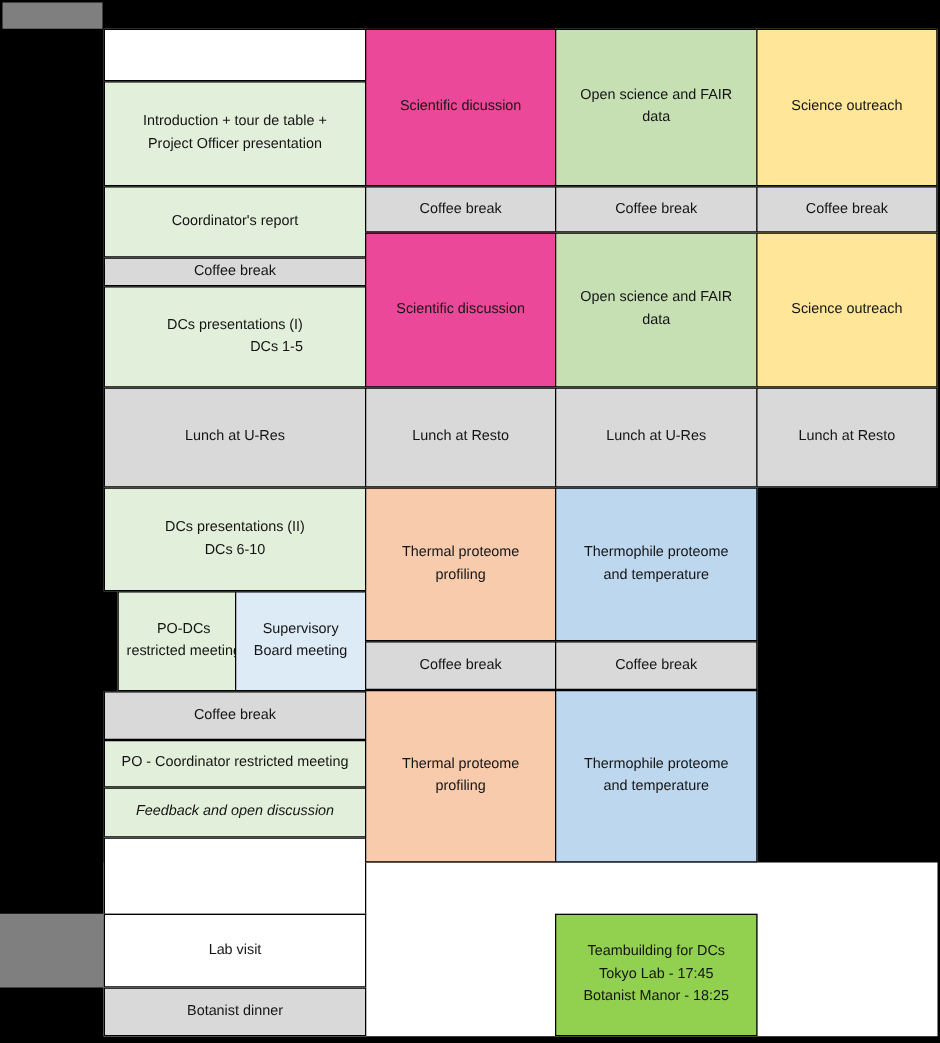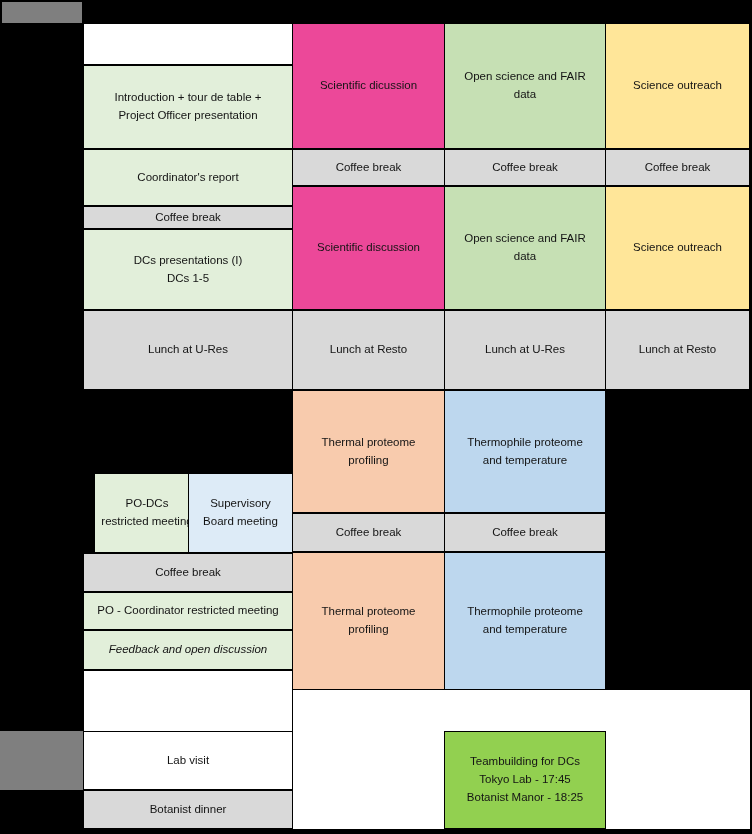--- a/index.html
+++ b/index.html
@@ -39,25 +39,27 @@
 
   <div class="cell bg-white" style="left:83px;top:23px;width:210px;height:42px;"></div>
 
   <div class="cell bg-lgreen" style="left:83px;top:65px;width:210px;height:84px;">Introduction + tour de table +
 Project Officer presentation</div>
 
   <div class="cell bg-lgreen" style="left:83px;top:149px;width:210px;height:57px;">Coordinator's report</div>
 
   <div class="cell bg-gray" style="left:83px;top:206px;width:210px;height:23px;">Coffee break</div>
 
-  <div class="cell bg-lgreen" style="left:83px;top:229px;width:210px;height:81px;">DCs presentations (I)
+  <div class="cell bg-lgreen" style="left:83px;top:229px;width:210px;height:81px;text-align:right;">DCs presentations (I)
 DCs 1-5</div>
 
   <div class="cell bg-gray" style="left:83px;top:310px;width:210px;height:80px;">Lunch at U-Res</div>
 
+  <div class="cell bg-lgreen" style="left:83px;top:390px;width:210px;height:83px;">DCs presentations (II)
+DCs 6-10</div>
 
   <div class="cell bg-lgreen" style="left:94px;top:473px;width:106px;height:80px;">PO-DCs restricted meeting</div>
 
   <div class="cell bg-paleblue" style="left:188px;top:473px;width:105px;height:80px;">Supervisory Board  meeting</div>
 
   <div class="cell bg-gray" style="left:83px;top:553px;width:210px;height:39px;">Coffee break</div>
 
   <div class="cell bg-lgreen" style="left:83px;top:592px;width:210px;height:38px;">PO - Coordinator restricted meeting</div>
 
   <div class="cell bg-lgreen" style="left:83px;top:630px;width:210px;height:40px;font-style:italic;">Feedback and open discussion</div>

